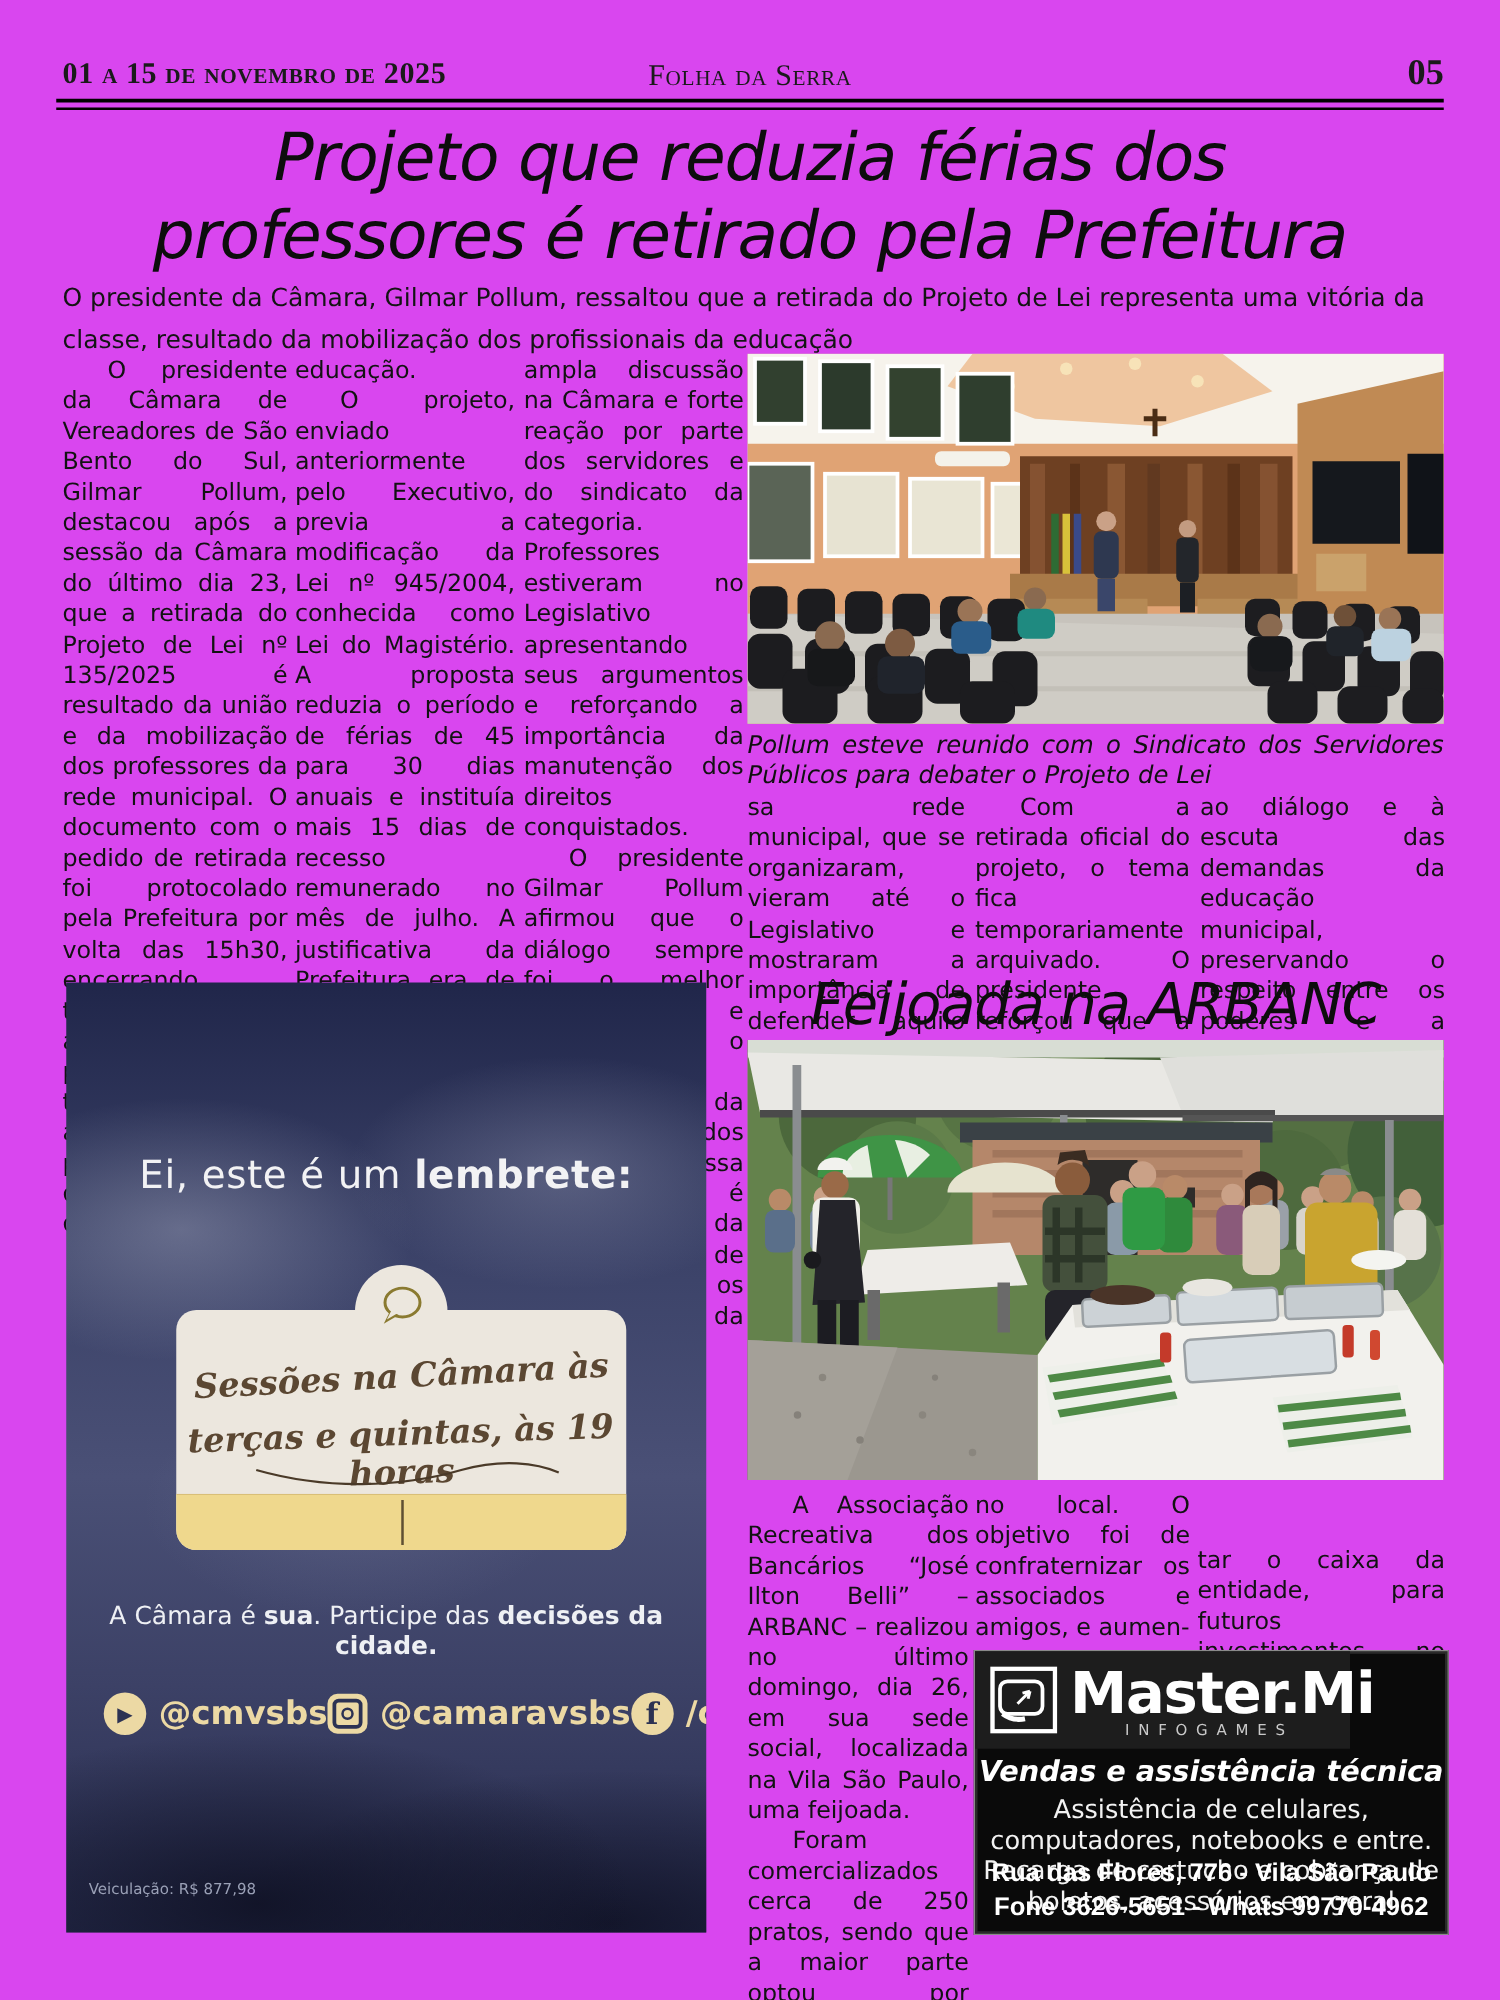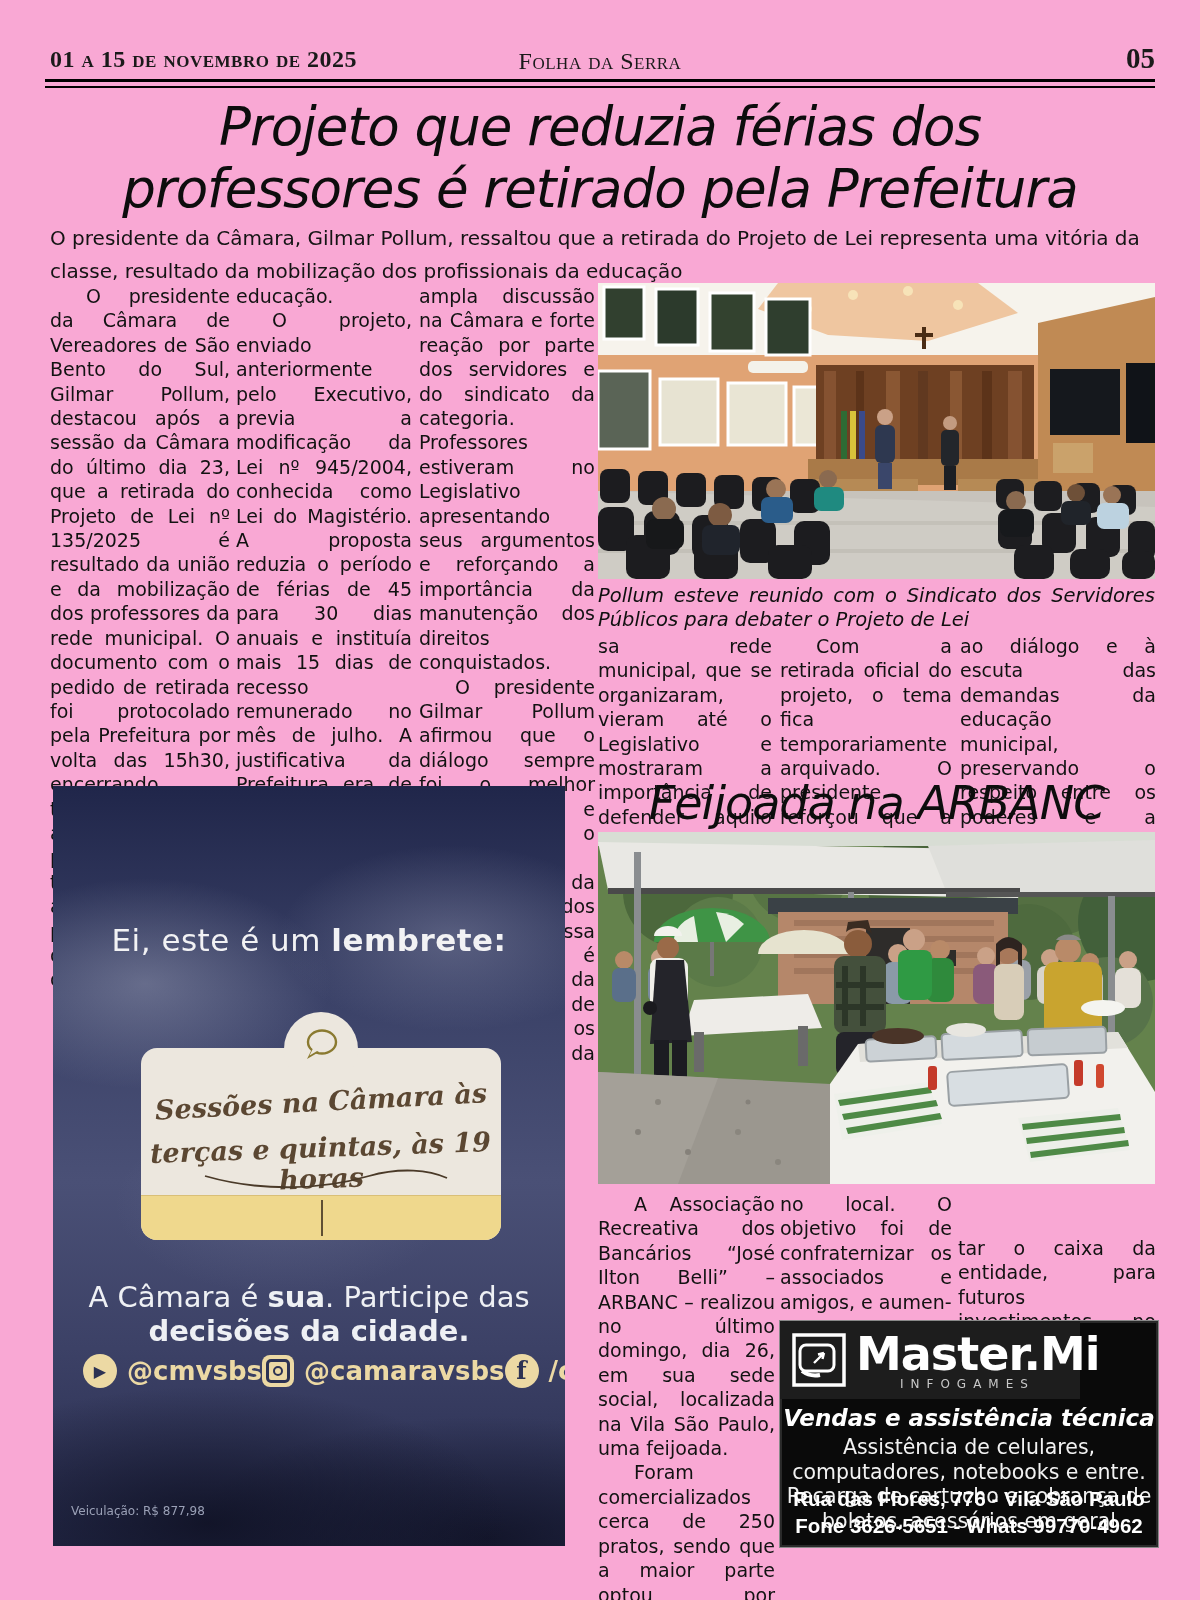--- a/index.html
+++ b/index.html
@@ -1,16 +1,16 @@
 <!DOCTYPE html>
 <html lang="pt"><head>
 <meta charset="utf-8">
 <style>
   html,body{margin:0;padding:0;background:#e9e9e9;}
-  #page{position:relative;width:1200px;height:1600px;margin:0 auto;background:#f9a8d4;
+  #page{position:relative;width:1200px;height:1600px;margin:0 auto;background:#d946ef;
         font-family:"DejaVu Sans",sans-serif;color:#1a1a1a;overflow:hidden;}
   .abs{position:absolute;}
 
   
   #hdr-date{left:50px;top:46px;font-family:"Liberation Serif",serif;font-weight:bold;
             font-variant:small-caps;font-size:24px;letter-spacing:.5px;}
   #hdr-title{left:0;right:0;top:48px;text-align:center;font-family:"Liberation Serif",serif;
              font-variant:small-caps;font-size:24px;letter-spacing:.5px;}
   #hdr-page{right:45px;top:42px;font-family:"Liberation Serif",serif;font-weight:bold;font-size:29px;}
   #hdr-rule1{left:45px;right:45px;top:79px;height:3px;background:#000;}
@@ -53,21 +53,21 @@
                 border-radius:50%;background:#ece7de;}
   #cam-bubble{left:50%;top:-24px;transform:translateX(-50%);width:44px;height:44px;}
   .script-line{left:0;right:0;text-align:center;font-family:"DejaVu Serif",serif;
                font-style:italic;font-weight:bold;color:#5b4732;}
   #cam-line1{top:38px;font-size:27px;transform:rotate(-3deg);}
   #cam-line2{top:84px;font-size:27px;transform:rotate(-2deg);}
   #cam-swoosh{left:60px;top:118px;width:250px;height:26px;}
   #cam-band{left:0;right:0;bottom:0;height:44px;background:#efd88d;border-top:1px solid #d9bf77;
             border-radius:0 0 16px 16px;}
   #cam-band-div{left:50%;top:4px;bottom:4px;width:2px;background:#5f4f33;}
-  #cam-cta{left:0;right:0;top:494px;text-align:center;color:#eef0f4;font-size:29px;}
+  #cam-cta{left:0;right:0;top:494px;text-align:center;color:#eef0f4;font-size:20px;}
   #cam-cta b{font-weight:bold;}
   #cam-social{left:30px;right:30px;top:562px;height:46px;display:flex;justify-content:space-between;
               align-items:center;position:absolute;}
   .soc-item{display:flex;align-items:center;gap:10px;color:#ecd9a4;font-weight:bold;font-size:26px;}
   .soc-circle{width:34px;height:34px;border-radius:50%;background:#ecd9a4;display:flex;
               align-items:center;justify-content:center;color:#2c3253;font-size:16px;}
   .soc-square{width:32px;height:32px;border-radius:8px;background:#ecd9a4;display:flex;
               align-items:center;justify-content:center;}
   .ig-inner{width:18px;height:18px;border:3px solid #2c3253;border-radius:5px;position:relative;}
   .ig-inner::after{content:"";position:absolute;left:4px;top:4px;width:6px;height:6px;

